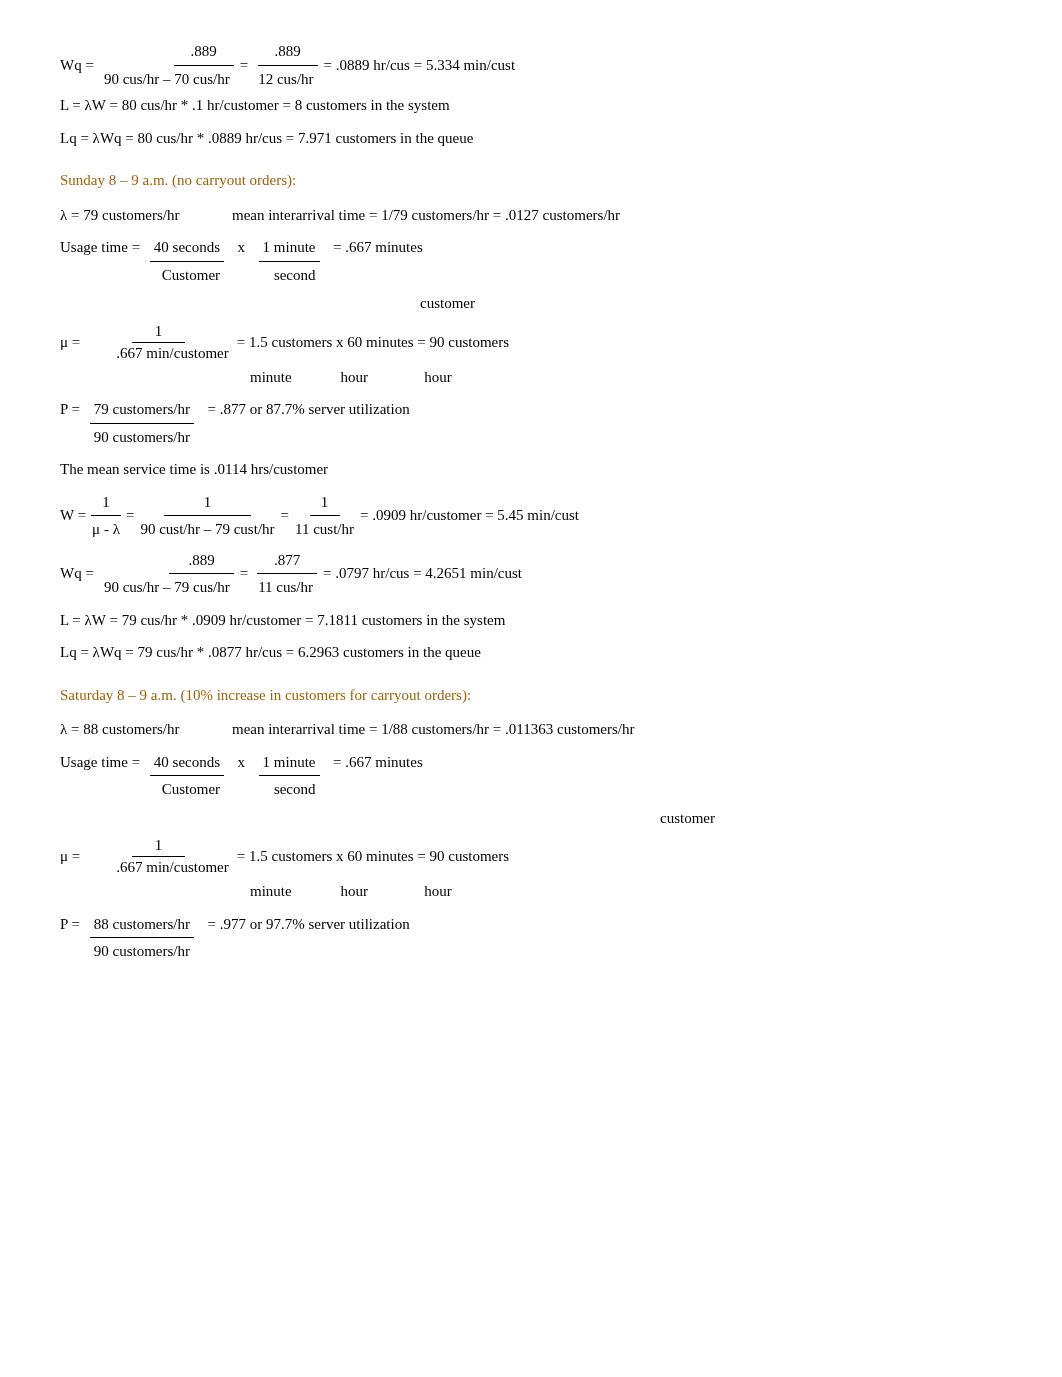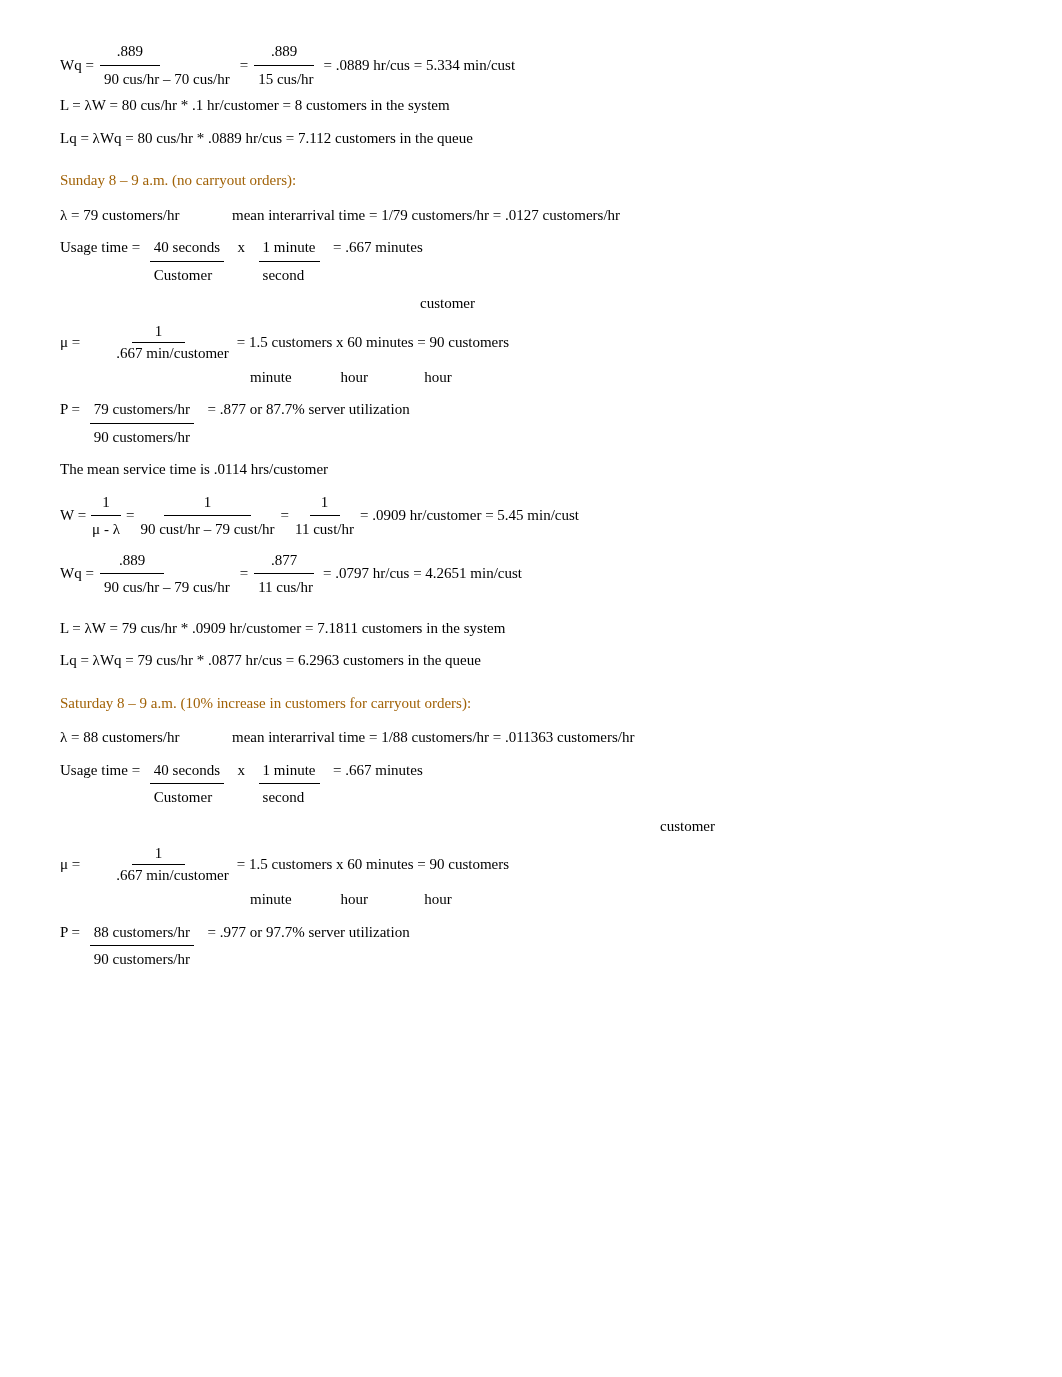--- a/index.html
+++ b/index.html
@@ -29,21 +29,21 @@
       font-size: 15px;
     }
     .wq-line {
       display: flex;
       align-items: center;
       margin-bottom: 4px;
     }
     .wq-fraction {
       display: inline-flex;
       flex-direction: column;
-      align-items: flex-start;
+      align-items: flex-end;
       margin: 0 6px;
     }
     .wq-fraction .num {
       border-bottom: 1px solid #000;
       padding: 0 4px 2px 4px;
       text-align: center;
       min-width: 60px;
     }
     .wq-fraction .den {
       padding: 2px 4px 0 4px;
@@ -102,29 +102,29 @@
 <div class="section">
   <div class="line wq-line">
     <span>Wq =</span>
     <span class="wq-fraction">
       <span class="num">&nbsp;&nbsp;&nbsp;.889&nbsp;&nbsp;&nbsp;</span>
       <span class="den">90 cus/hr – 70 cus/hr</span>
     </span>
     <span>=</span>
     <span class="wq-fraction">
       <span class="num">&nbsp;.889&nbsp;</span>
-      <span class="den">15 cus/hr</span>
+      <span class="den">12 cus/hr</span>
     </span>
     <span>= .0889 hr/cus  = 5.334 min/cust</span>
   </div>
   <div class="line">
     <span>L = λW = 80 cus/hr * .1 hr/customer  = 8 customers in the system</span>
   </div>
   <div class="line">
-    <span>Lq = λWq = 80 cus/hr * .0889 hr/cus  = 7.112 customers in the queue</span>
+    <span>Lq = λWq = 80 cus/hr * .0889 hr/cus  = 7.971 customers in the queue</span>
   </div>
 </div>
 
 <div class="section">
   <div class="line section-header">
     <span>Sunday 8 – 9 a.m. (no carryout orders):</span>
   </div>
 
   <div class="line">
     <span>λ = 79 customers/hr &nbsp;&nbsp;&nbsp;&nbsp;&nbsp;&nbsp;&nbsp;&nbsp;&nbsp;&nbsp;&nbsp;&nbsp; mean interarrival time = 1/79 customers/hr = .0127 customers/hr</span>
@@ -204,21 +204,21 @@
       <span class="den">90 cus/hr – 79 cus/hr</span>
     </span>
     <span>=</span>
     <span class="wq-fraction">
       <span class="num">&nbsp;.877&nbsp;</span>
       <span class="den">11 cus/hr</span>
     </span>
     <span>= .0797 hr/cus  = 4.2651 min/cust</span>
   </div>
 
-  <div class="line" style="margin-top:18px;">
+  <div class="line" style="margin-top:10px;">
     <span>L = λW = 79 cus/hr * .0909 hr/customer  = 7.1811 customers in the system</span>
   </div>
   <div class="line">
     <span>Lq = λWq = 79 cus/hr * .0877 hr/cus  = 6.2963 customers in the queue</span>
   </div>
 </div>
 
 <div class="section" style="margin-top:20px;">
   <div class="line section-header">
     <span>Saturday 8 – 9 a.m. (10% increase in customers for carryout orders):</span>

